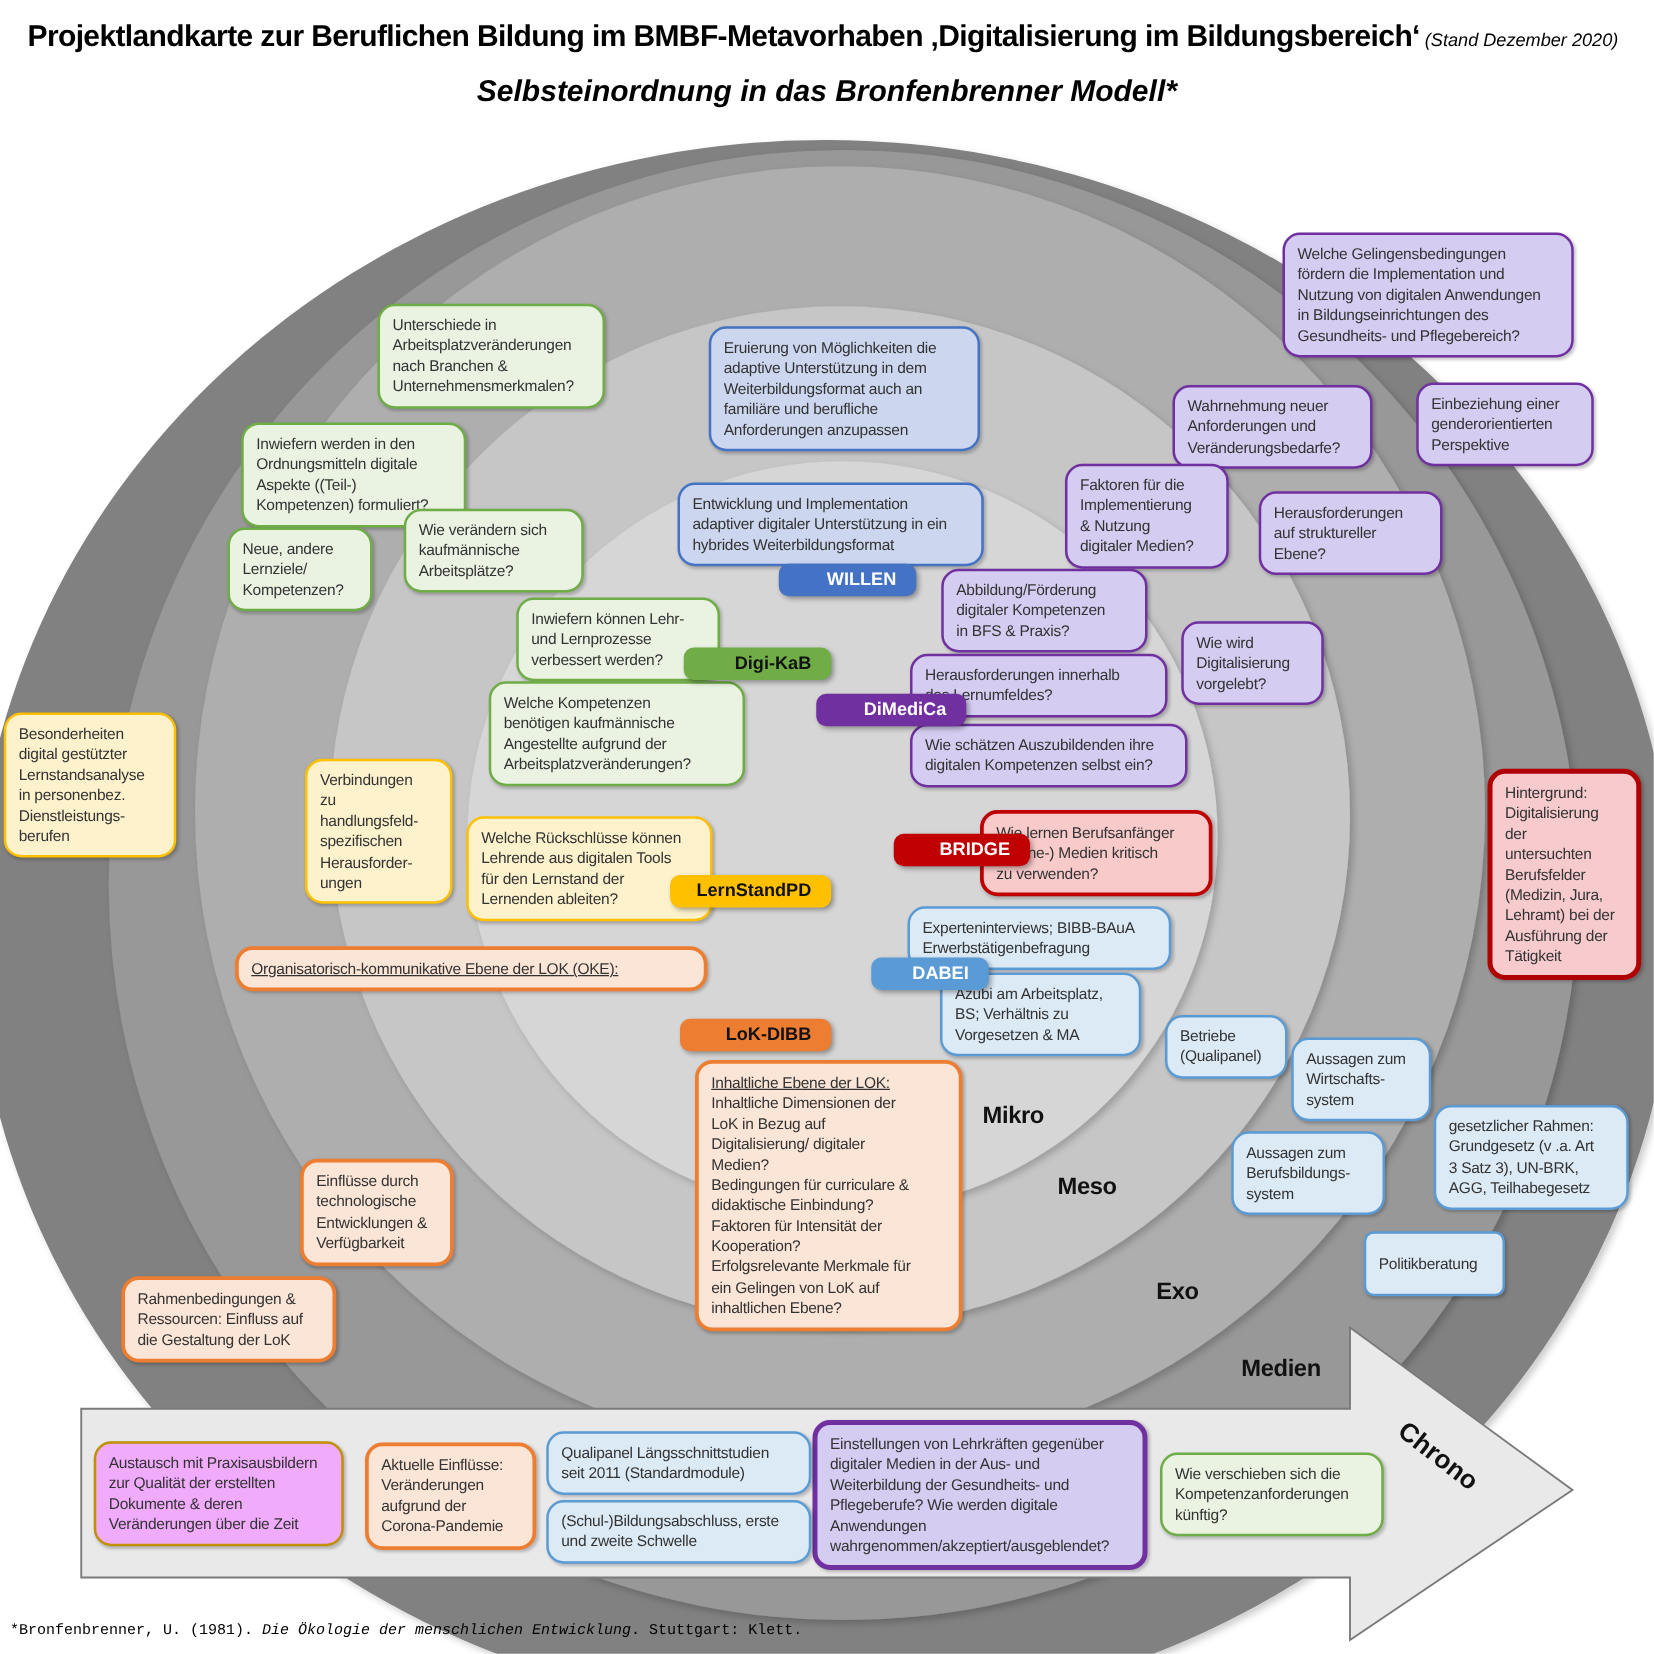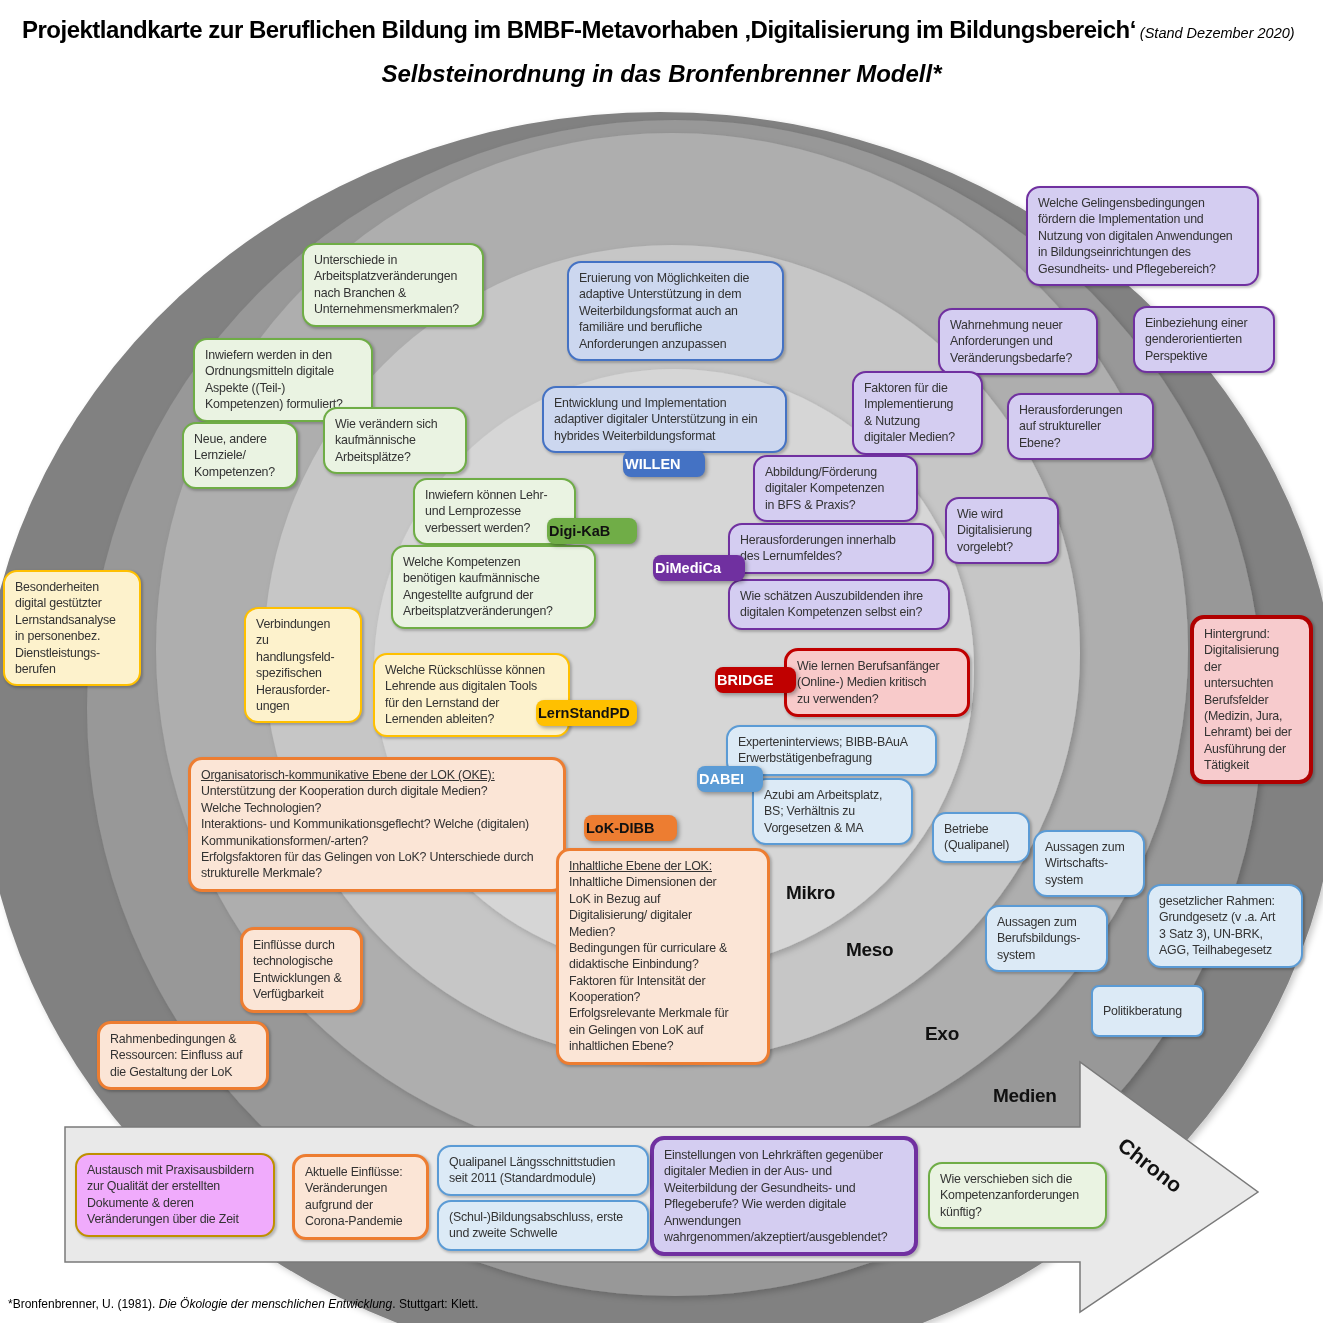--- a/index.html
+++ b/index.html
@@ -14,37 +14,37 @@
   .c-purple{border-color:#7030a0;background:#d4cdf1;}
   .c-purple-thick{border-color:#7030a0;background:#d4cdf1;border-width:4px;}
   .c-red{border-color:#c00000;background:#f8caca;border-width:3.5px;}
   .c-darkred{border-color:#b00000;background:#f7cbcd;border-width:4px;}
   .c-yellow{border-color:#ffc000;background:#fdf2cc;}
   .c-gold{border-color:#bf9000;background:#f0abfc;}
   .c-lblue{border-color:#5b9bd5;background:#dceaf6;}
   .c-orange{border-color:#ed7d31;background:#fbe5d6;border-width:3px;}
   .hd{display:block;text-decoration:underline;}
   .tag{position:absolute;z-index:3;border-radius:8px;font-weight:bold;font-size:14.5px;
-       text-align:left;padding:5px 2px;box-shadow:2px 2px 4px rgba(0,0,0,0.35);}
+       text-align:right;padding:5px 16px;box-shadow:2px 2px 4px rgba(0,0,0,0.35);}
   .t-willen{background:#4472c4;color:#fff;}
   .t-digikab{background:#70ad47;color:#111;}
   .t-dimedica{background:#7030a0;color:#fff;}
   .t-bridge{background:#c00000;color:#fff;}
   .t-lernstand{background:#ffc000;color:#111;}
   .t-dabei{background:#5b9bd5;color:#fff;}
-  .t-lok{background:#ed7d31;color:#111;margin-left:40px;}
+  .t-lok{background:#ed7d31;color:#111;}
   .ringlabel{position:absolute;z-index:1;font-weight:bold;font-size:19px;letter-spacing:-0.3px;color:#111;}
   #title{position:absolute;left:22px;top:16px;font-size:24px;font-weight:bold;
          letter-spacing:-0.5px;z-index:2;white-space:nowrap;color:#000;}
   #title .stand{font-size:14.5px;font-weight:normal;font-style:italic;letter-spacing:0;}
   #subtitle{position:absolute;left:0;right:0;top:60px;text-align:center;font-size:24px;
             font-weight:bold;font-style:italic;z-index:2;color:#000;}
   #chrono{position:absolute;left:1128px;top:1133px;z-index:2;font-weight:bold;font-size:21px;
           transform:rotate(38deg);transform-origin:left top;color:#111;}
-  #footnote{position:absolute;left:8px;top:1297px;font-size:12px;z-index:2;color:#000;}
+  #footnote{position:absolute;left:8px;top:1297px;font-size:12px;z-index:2;color:#000;font-family:Liberation Mono, monospace;}
 </style>
 </head>
 <body>
 
 <svg id="bg" width="1323" height="1323">
   <defs>
     <filter id="ds" x="-10%" y="-10%" width="125%" height="125%">
       <feDropShadow dx="3" dy="3" stdDeviation="3" flood-color="#000" flood-opacity="0.2"></feDropShadow>
     </filter>
   </defs>
@@ -184,26 +184,21 @@
 <div class="box c-lblue" style="left:1147px;top:884px;width:132px">gesetzlicher Rahmen:
 Grundgesetz (v .a. Art
 3 Satz 3), UN-BRK,
 AGG, Teilhabegesetz</div>
 <div class="box c-lblue" style="left:1091px;top:985px;width:89px;padding:16px 10px;border-radius:8px;">Politikberatung</div>
 <div class="box c-lblue" style="left:437px;top:1145px;width:188px">Qualipanel Längsschnittstudien
 seit 2011 (Standardmodule)</div>
 <div class="box c-lblue" style="left:437px;top:1200px;width:188px">(Schul-)Bildungsabschluss, erste
 und zweite Schwelle</div>
 
-<div class="box c-orange" style="left:188px;top:757px;width:352px"><span class="hd">Organisatorisch-kommunikative Ebene der LOK (OKE):</span><span>Unterstützung der Kooperation durch digitale Medien?
-Welche Technologien?
-Interaktions- und Kommunikationsgeflecht? Welche (digitalen)
-Kommunikationsformen/-arten?
-Erfolgsfaktoren für das Gelingen von LoK? Unterschiede durch
-strukturelle Merkmale?</span></div>
+<div class="box c-orange" style="left:188px;top:757px;width:352px"><span class="hd">Organisatorisch-kommunikative Ebene der LOK (OKE):</span></div>
 <div class="box c-orange" style="left:556px;top:848px;width:188px"><span class="hd">Inhaltliche Ebene der LOK:</span><span>Inhaltliche Dimensionen der
 LoK in Bezug auf
 Digitalisierung/ digitaler
 Medien?
 Bedingungen für curriculare &amp;
 didaktische Einbindung?
 Faktoren für Intensität der
 Kooperation?
 Erfolgsrelevante Merkmale für
 ein Gelingen von LoK auf

